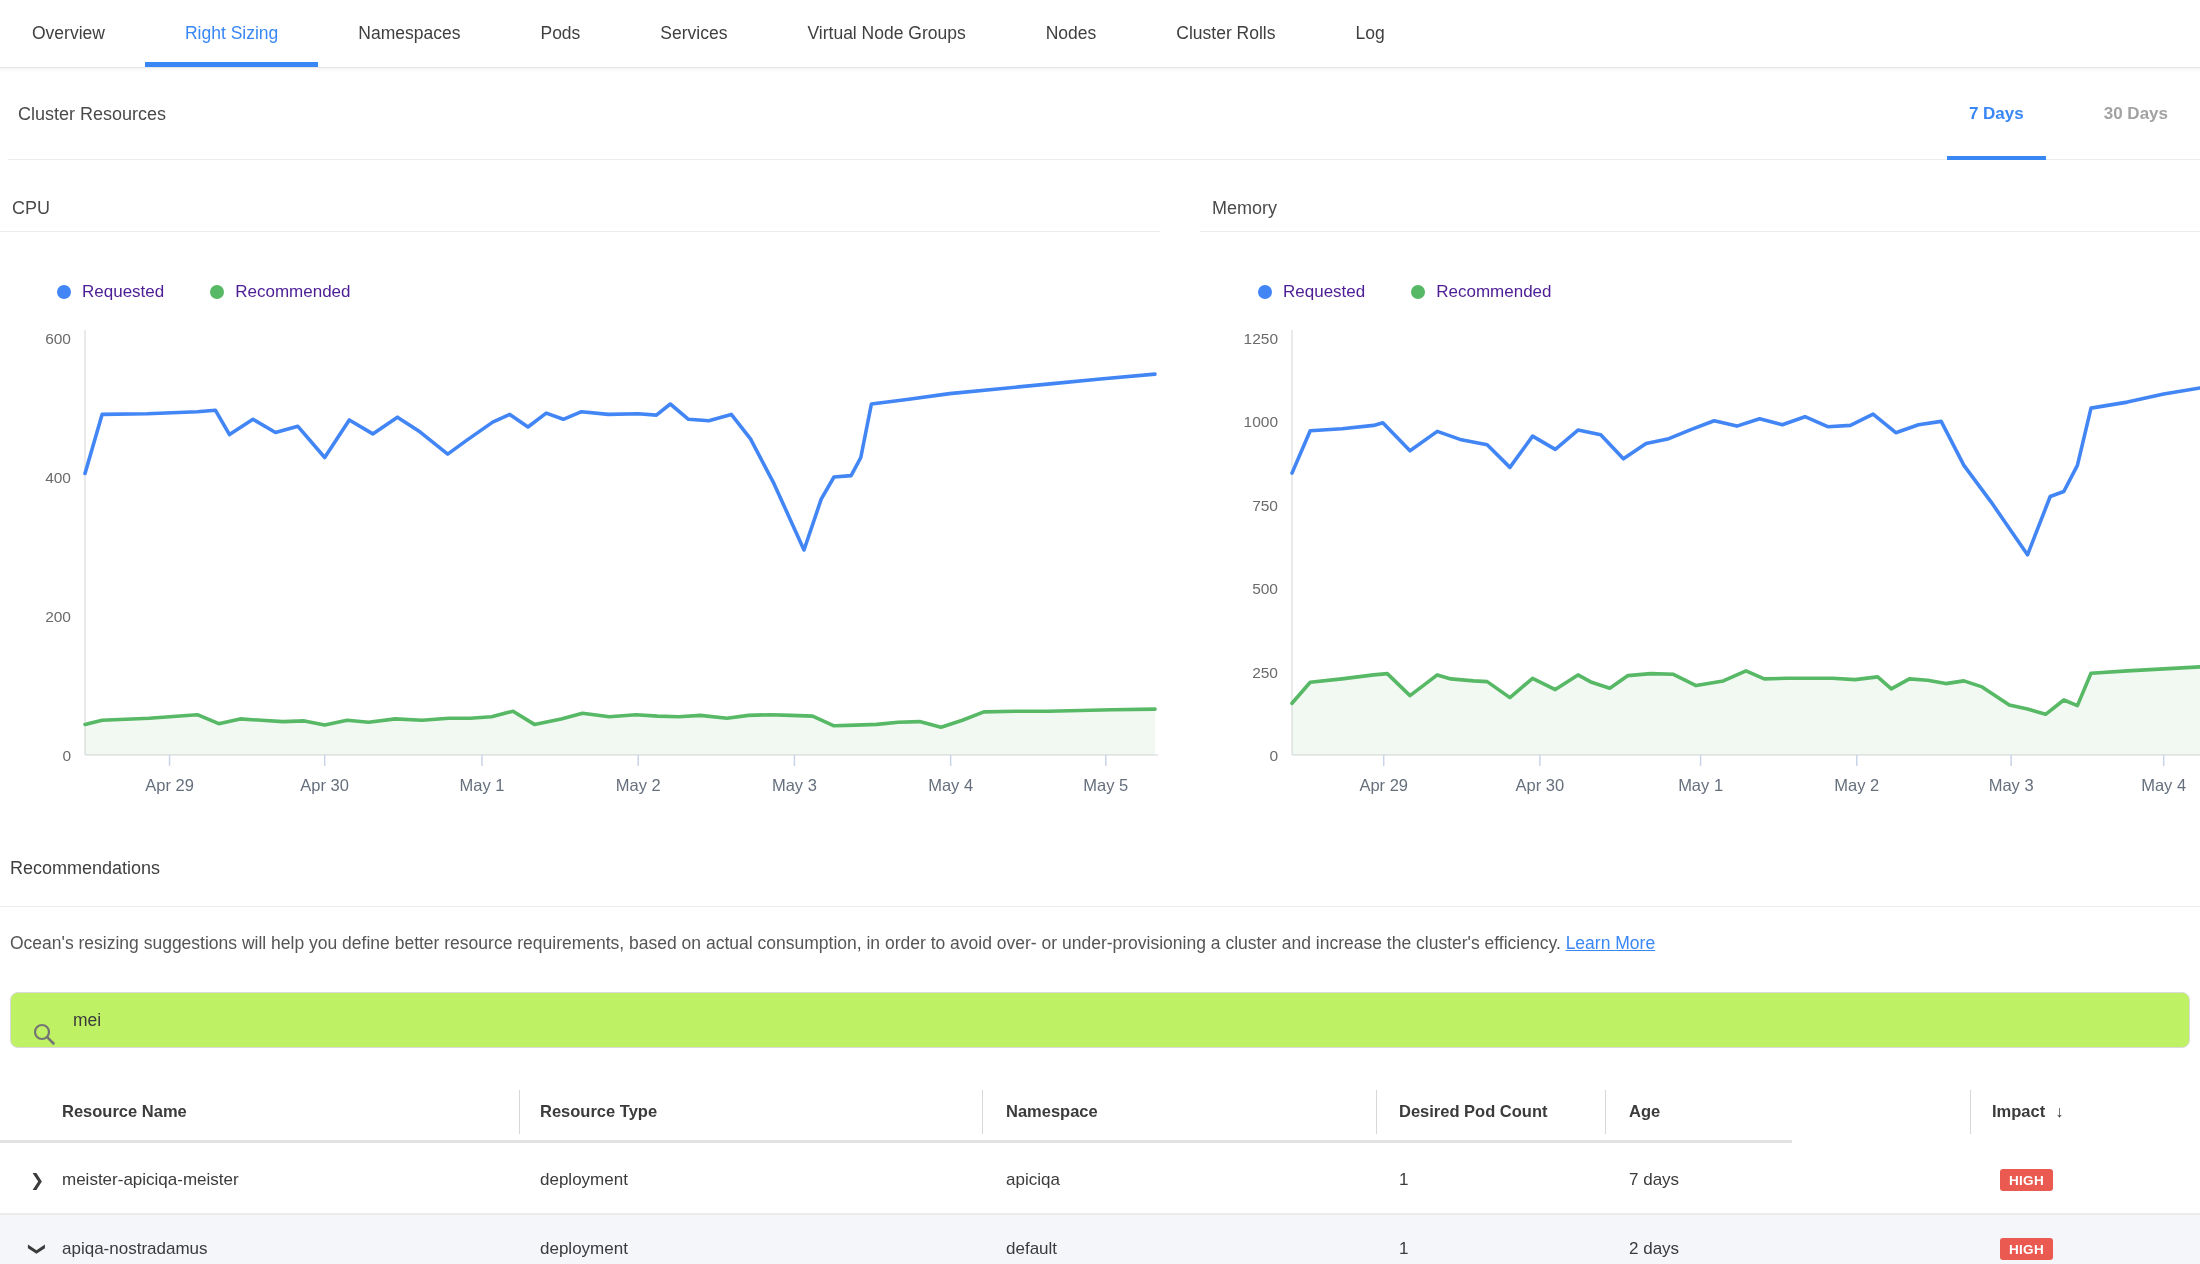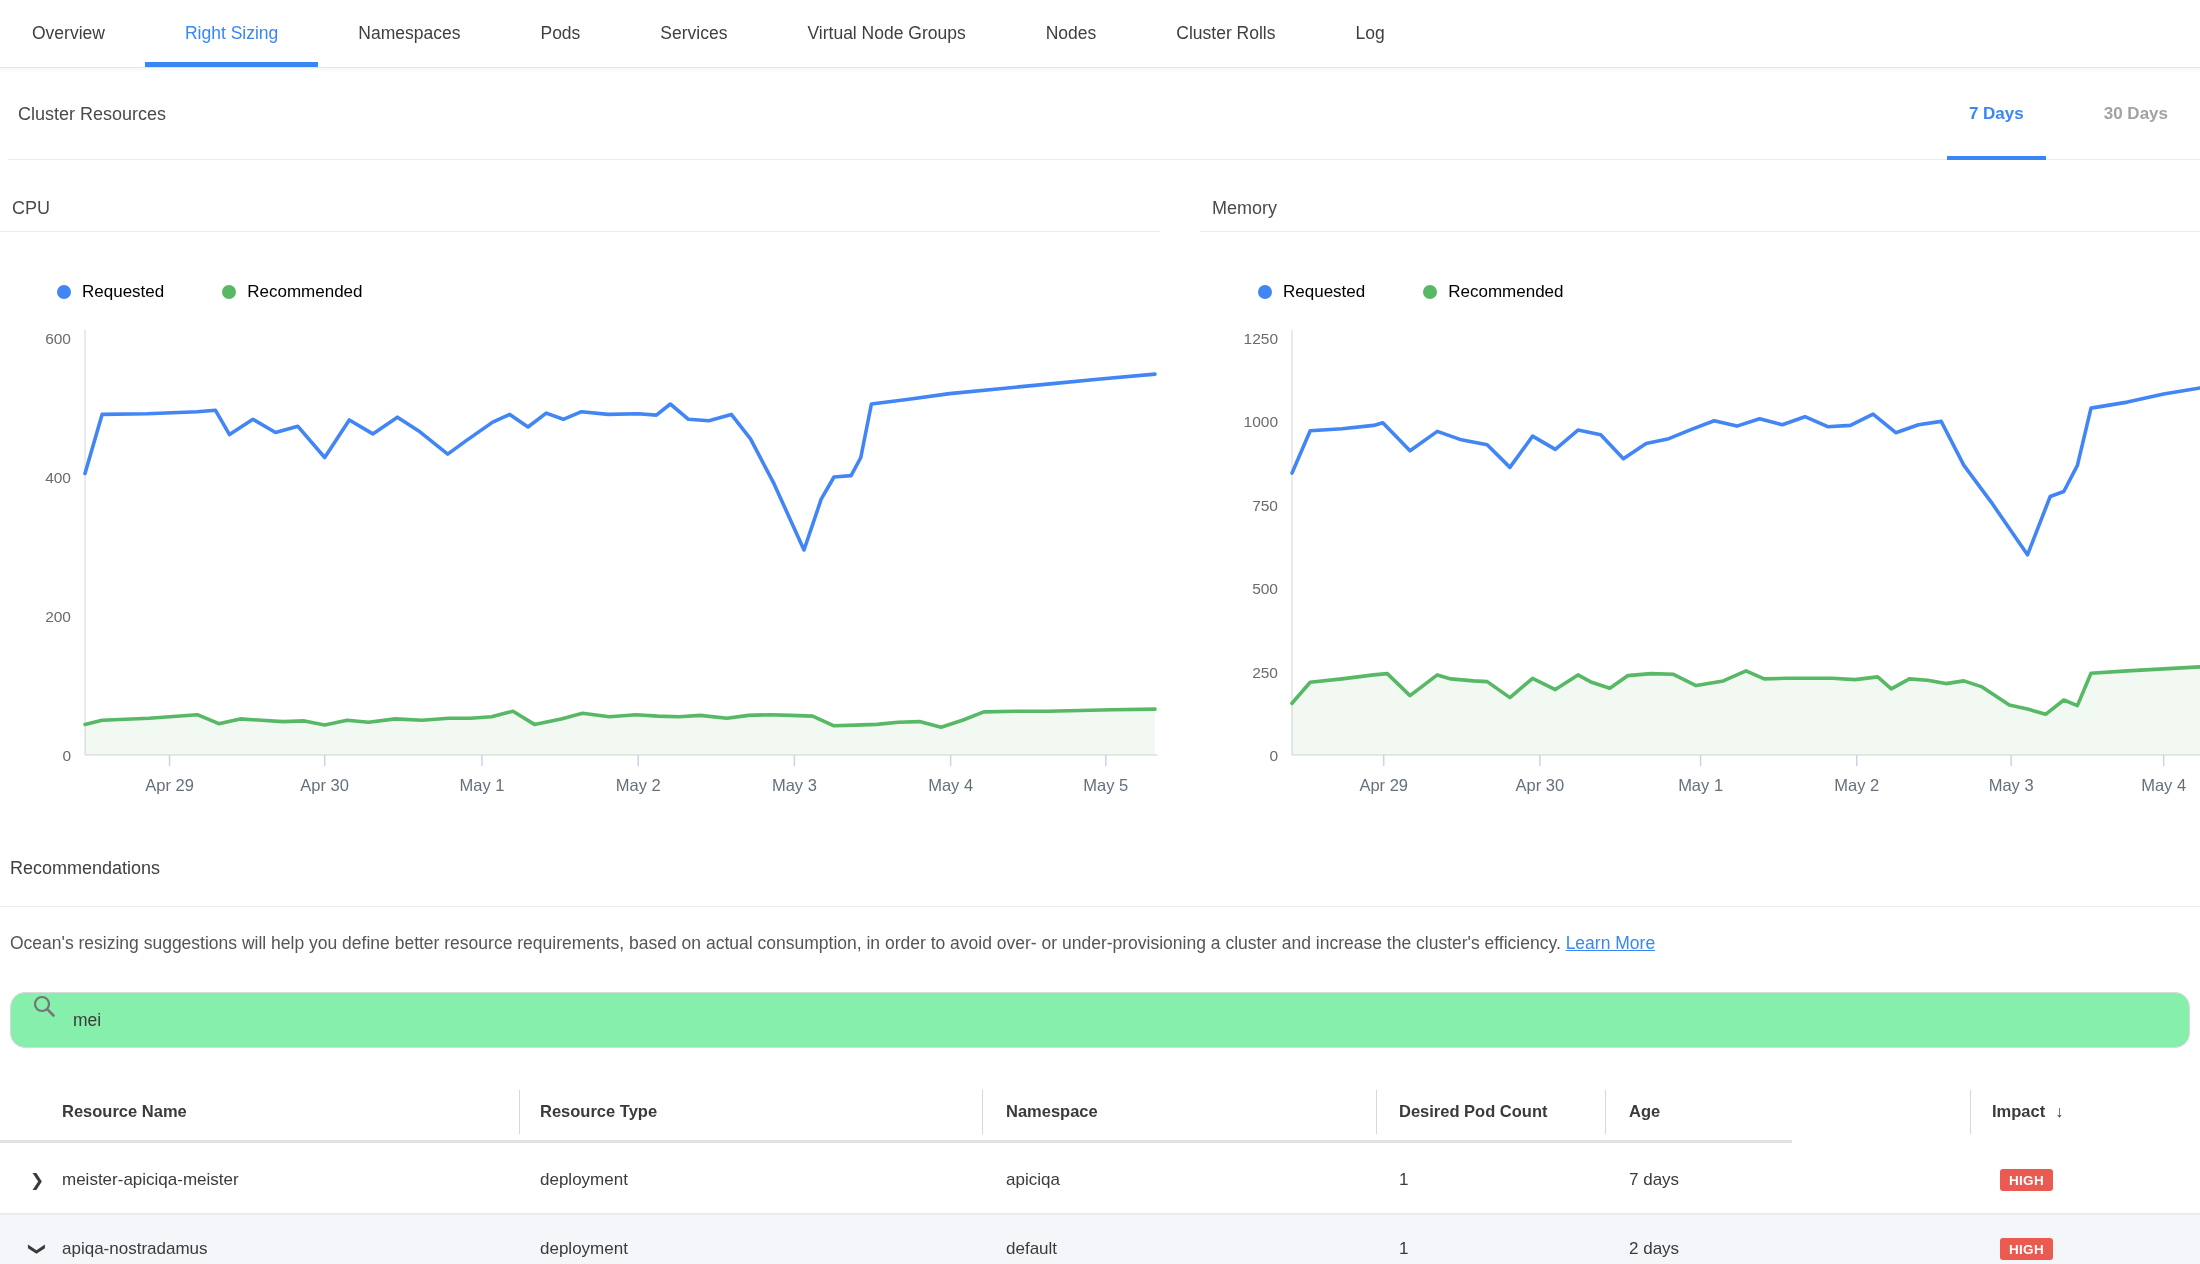--- a/index.html
+++ b/index.html
@@ -31,33 +31,33 @@
   .period-tabs { position:absolute; right:0; top:0; height:100%; display:flex; }
   .ptab {
     padding:0 40px; display:flex; align-items:center; font-size:17px; font-weight:bold;
     color:#a2a2a2; position:relative; cursor:pointer;
   }
   .ptab.active { color:#3987f5; }
   .ptab.active::after { content:""; position:absolute; left:18px; right:18px; bottom:-1px; height:4px; background:#3987f5; }
   
   .chart-title { position:absolute; top:198px; font-size:18px; color:#4a4a4a; }
   .chart-title-divider { position:absolute; top:231px; height:1px; background:#ececec; }
-  .legend { position:absolute; top:282px; display:flex; align-items:center; font-size:17px; color:#000000;gap:12px; }
+  .legend { position:absolute; top:282px; display:flex; align-items:center; font-size:17px; color:#4c1d95; }
   .legend-item { display:flex; align-items:center; margin-right:46px; }
   .legend-dot { width:14px; height:14px; border-radius:50%; margin-right:11px; }
   svg text { font-family:"Liberation Sans", sans-serif; }
   
   .rec-title { position:absolute; left:10px; top:858px; font-size:18px; color:#3f3f3f; }
   .rec-divider { position:absolute; left:0; top:906px; width:2200px; height:1px; background:#ececec; }
   .rec-text { position:absolute; left:10px; top:930px; width:2150px; font-size:17.5px; color:#555; line-height:27px; }
   .learn-more { color:#3987f5; text-decoration:underline; cursor:pointer; }
   
   .search-box {
     position:absolute; left:10px; top:992px; width:2180px; height:56px;
-    border:1px solid #d9d9d9; border-radius:15px; background:#86efac; display:flex; align-items:flex-start;
+    border:1px solid #d9d9d9; border-radius:8px; background:#bef264; display:flex; align-items:flex-end;
   }
   .search-icon { margin-left:20px; margin-right:14px; display:flex; }
   .search-input {
     border:none; outline:none; flex:1; font-size:17.5px; color:#3b3b3b; background:transparent;
     font-family:"Liberation Sans", sans-serif; height:100%;
   }
   
   .thead { position:absolute; left:0; top:1082px; width:1792px; height:61px; border-bottom:3px solid #e2e2e2; }
   .th { position:absolute; top:50%; transform:translateY(-50%); font-size:16.5px; font-weight:bold; color:#3b3b3b; white-space:nowrap; }
   .th-sep { position:absolute; top:8px; height:44px; width:1px; background:#d8d8d8; }

